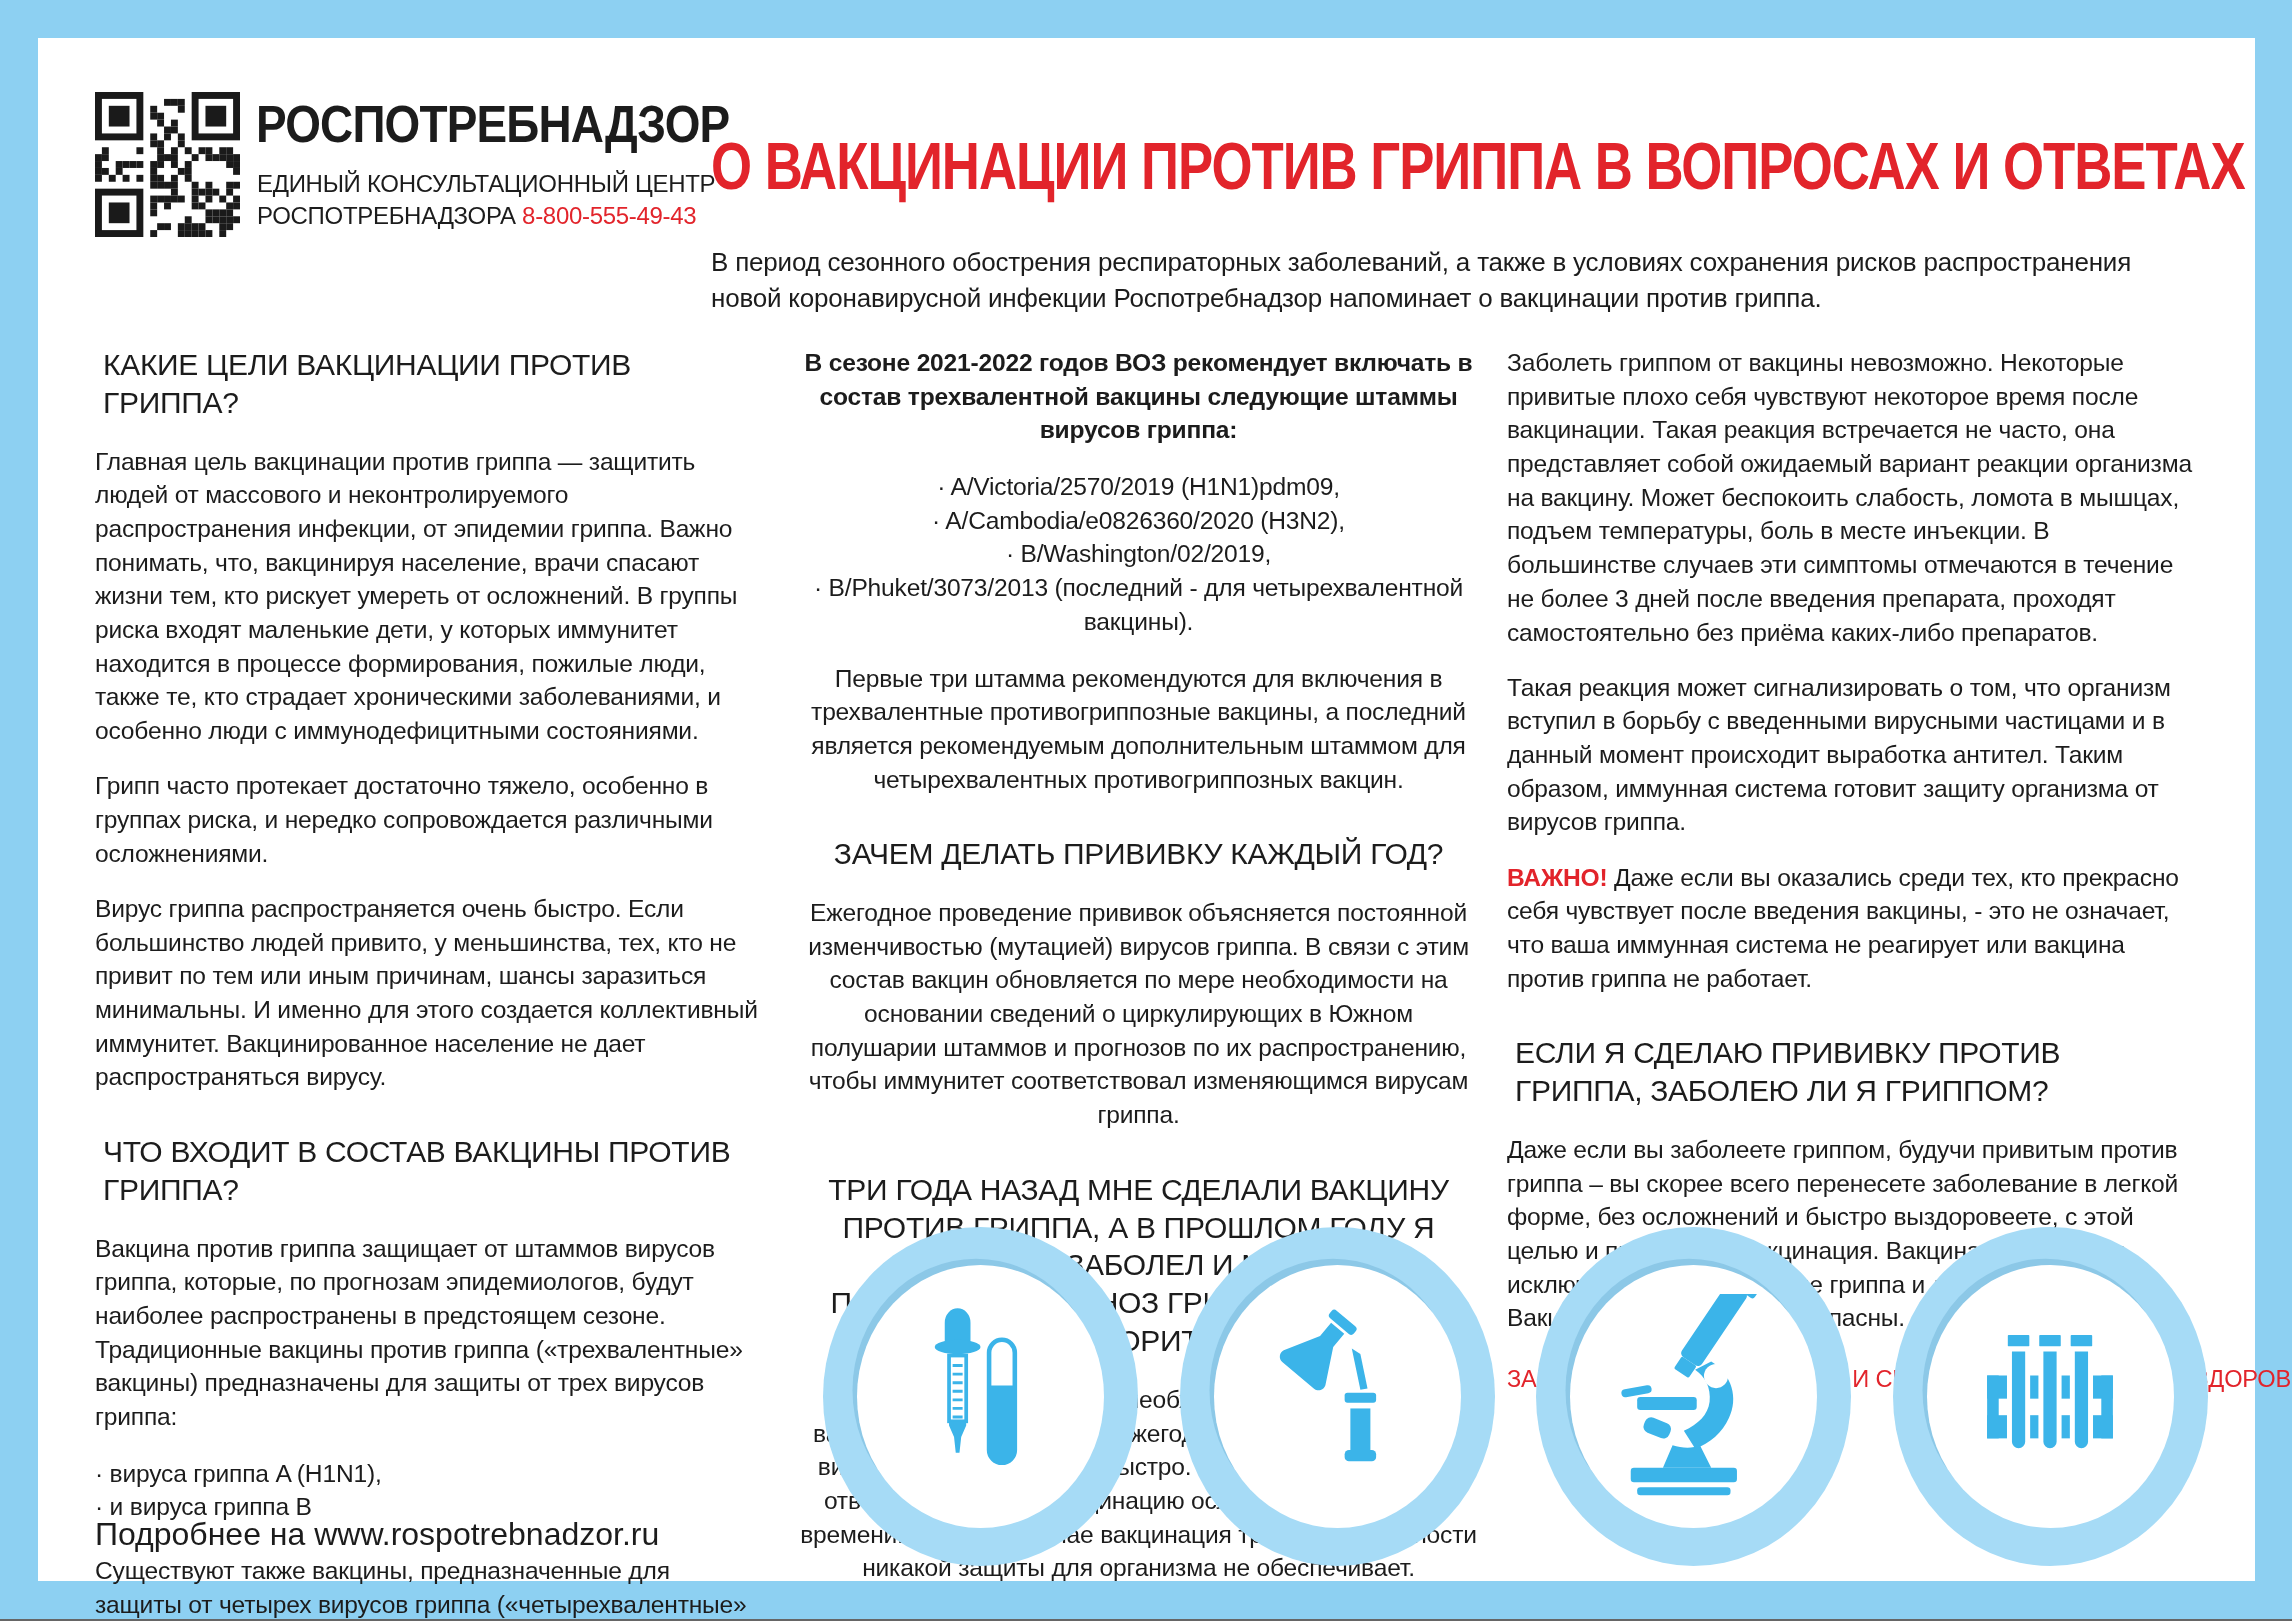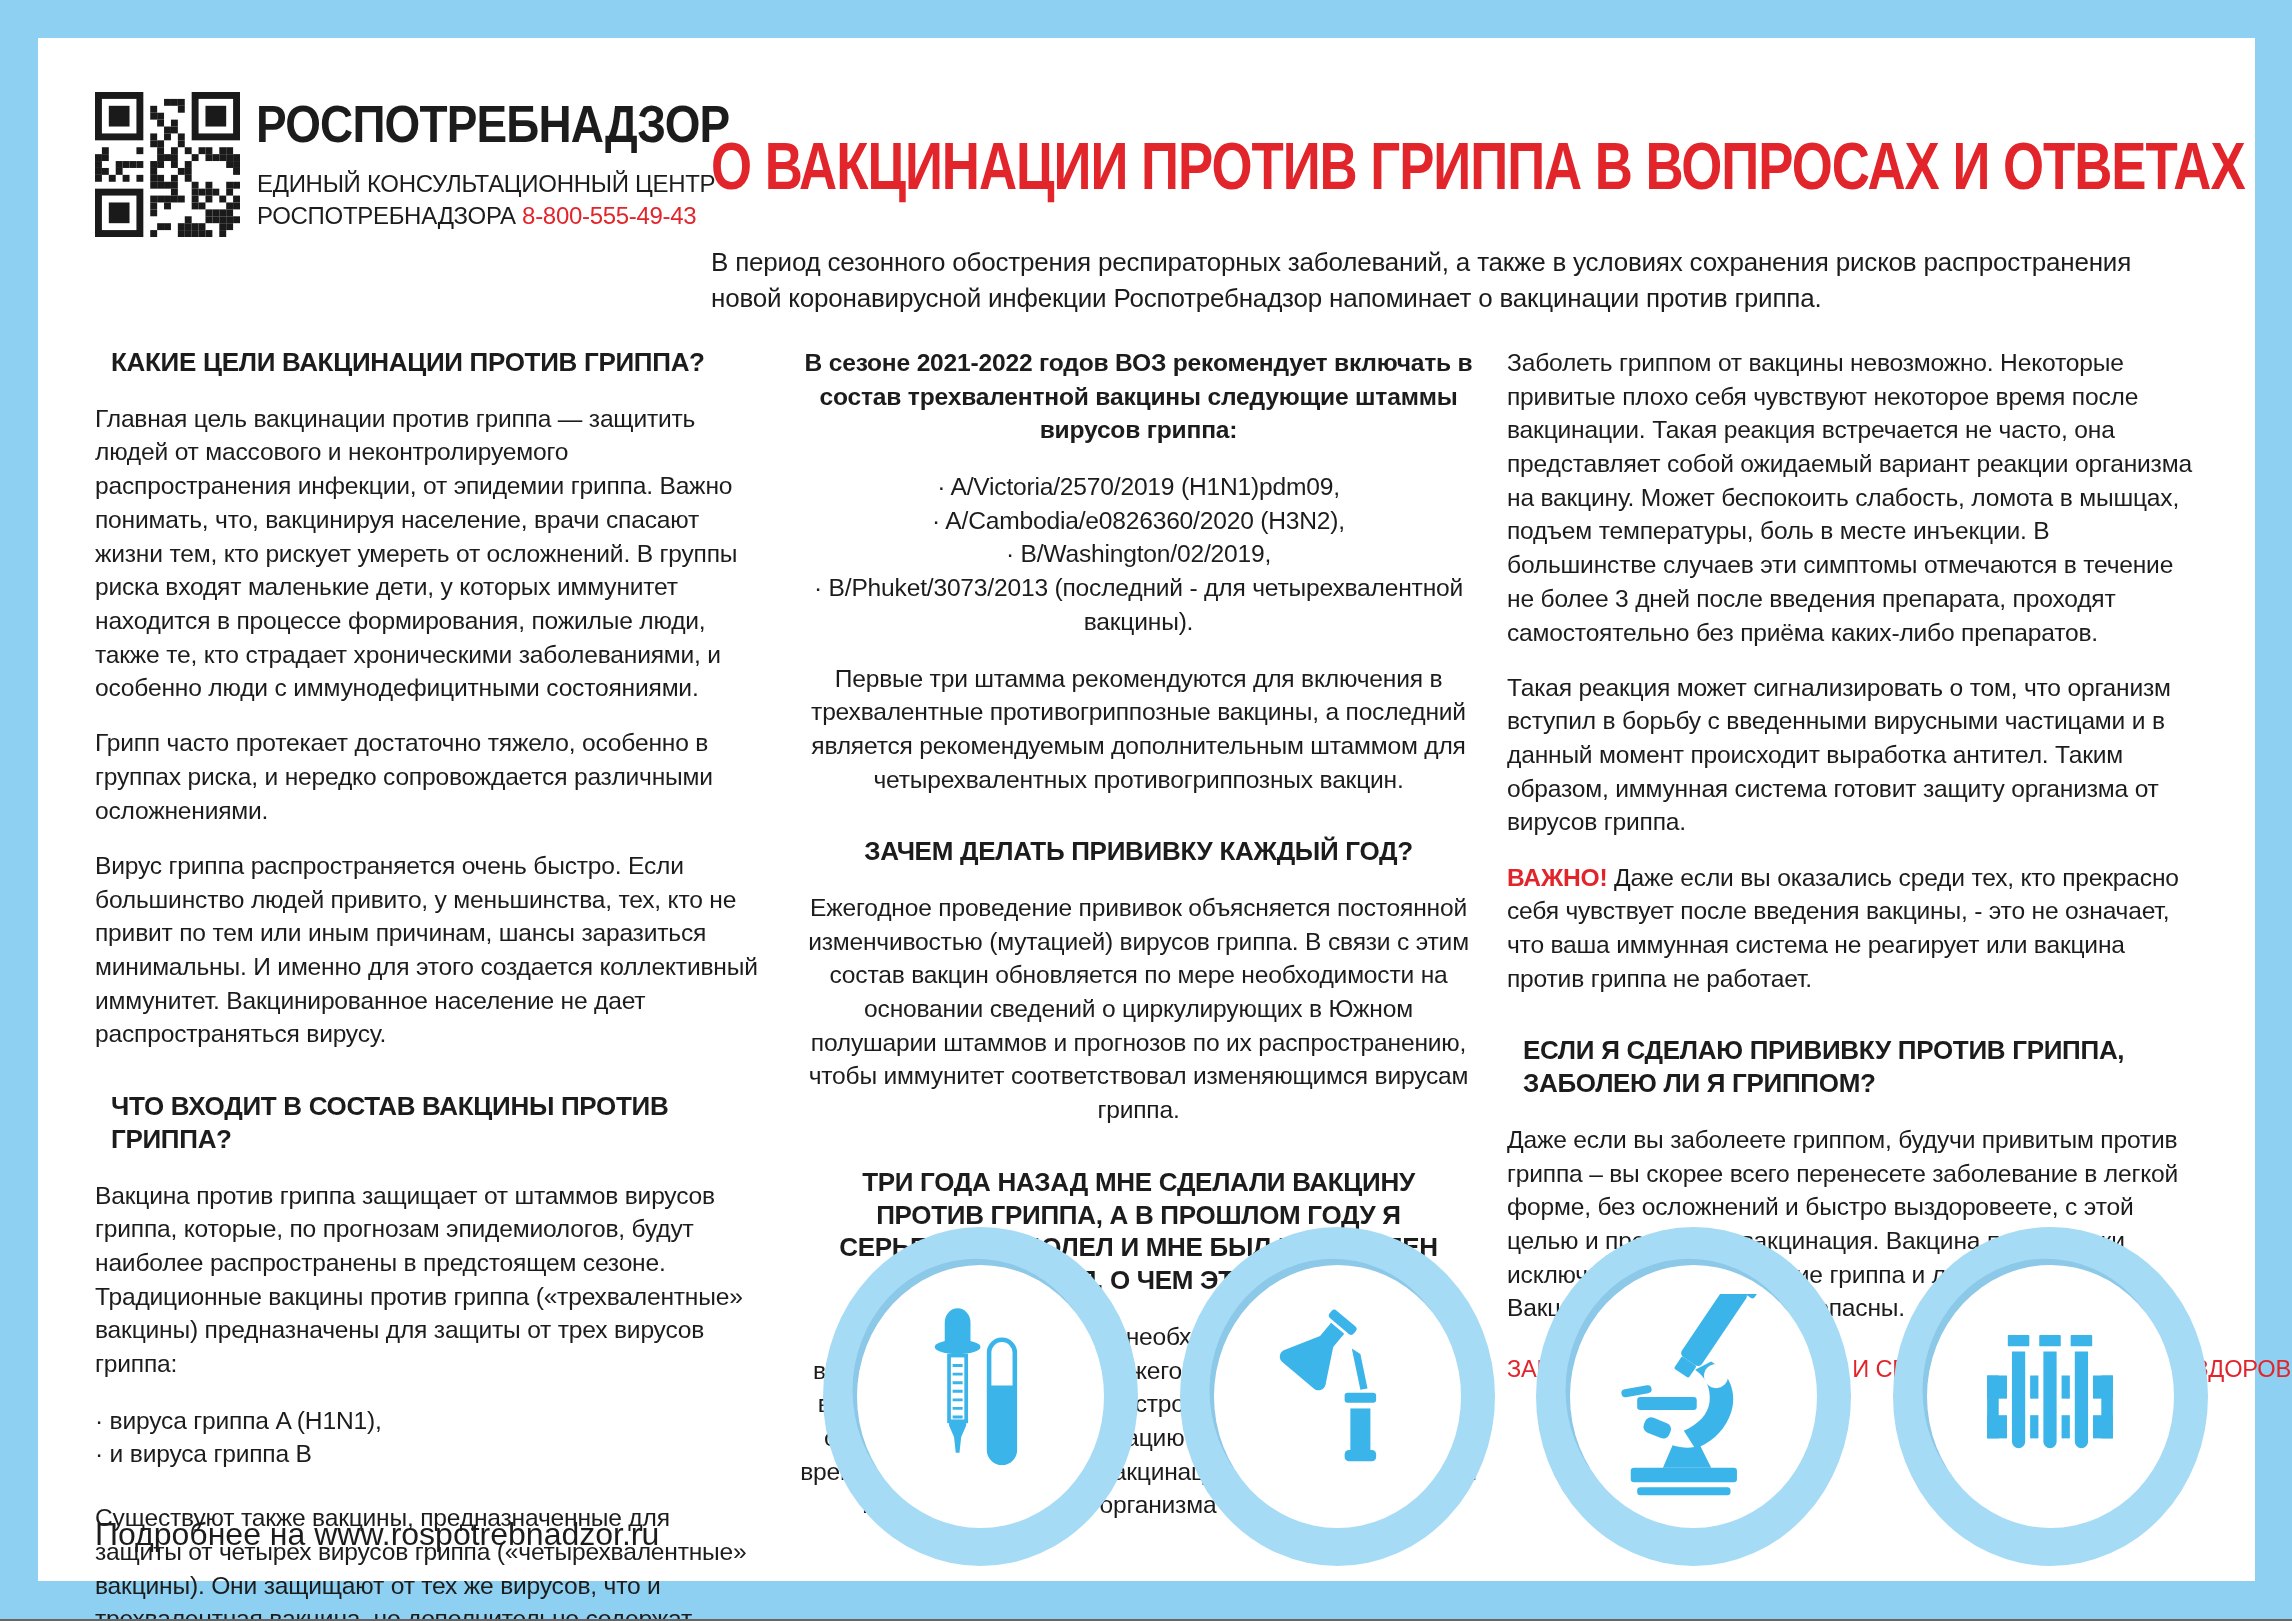--- a/index.html
+++ b/index.html
@@ -20,21 +20,21 @@
 
   .title{position:absolute; left:673px; top:90px; font-size:66px; font-weight:bold; color:var(--red);
          letter-spacing:-1.3px; transform:scaleX(.80); transform-origin:0 0; white-space:nowrap;}
   .intro{position:absolute; left:673px; top:206px; width:1442px; font-size:26px; line-height:1.40; letter-spacing:-0.2px;}
 
   
   .col{position:absolute; top:308px; letter-spacing:-0.2px;}
   .col1{left:57px; width:665px;}
   .col2{left:762px; width:677px;text-align:center;}
   .col3{left:1469px; width:691px;}
-  .h{font-size:26px; font-weight:bold; line-height:1.26; margin:39px 16px 23px; letter-spacing:-0.3px;}
+  .h{font-size:30px; font-weight:normal; line-height:1.26; margin:39px 8px 23px; letter-spacing:-0.3px;}
   .h.first{margin-top:0;}
   .p{font-size:24.6px; line-height:1.37; margin:0 0 21.5px;}
   .p.bold{font-weight:bold;}
   .bullets{font-size:24.6px; line-height:1.37; margin:23px 0 23px;}
   .gap-top{margin-top:30px;}
   .lead-red{color:var(--red); font-weight:bold;}
   .red-line{font-size:24.6px; color:var(--red); margin-top:30px; white-space:nowrap;
             transform:scaleX(.96); transform-origin:0 0;}
 
   .footer-note{position:absolute; left:57px; top:1478px; font-size:32px;}

